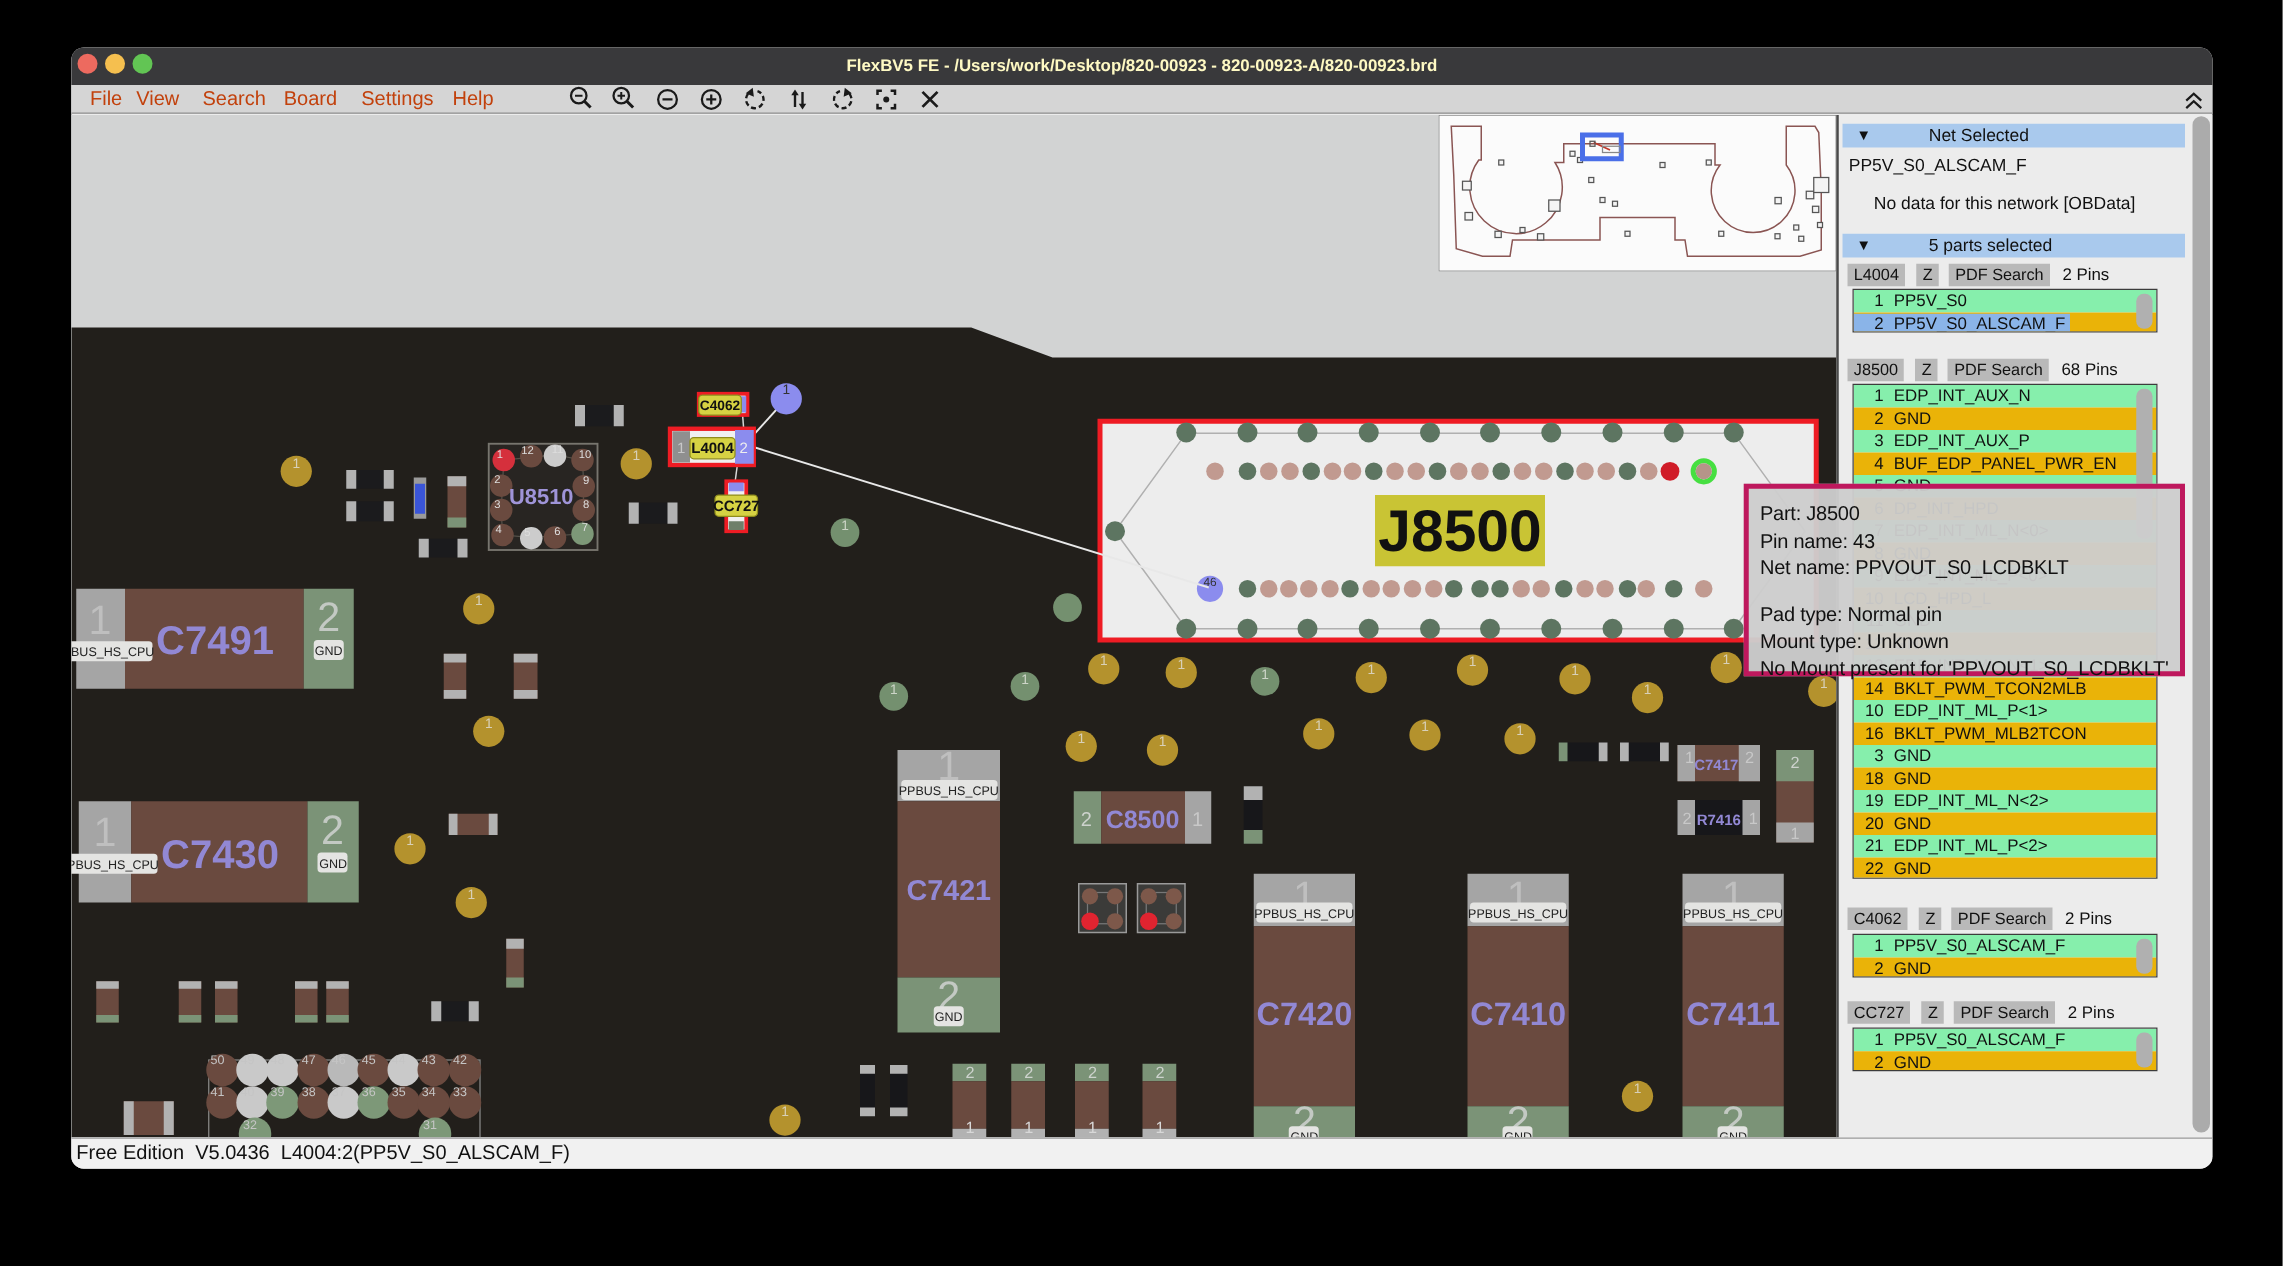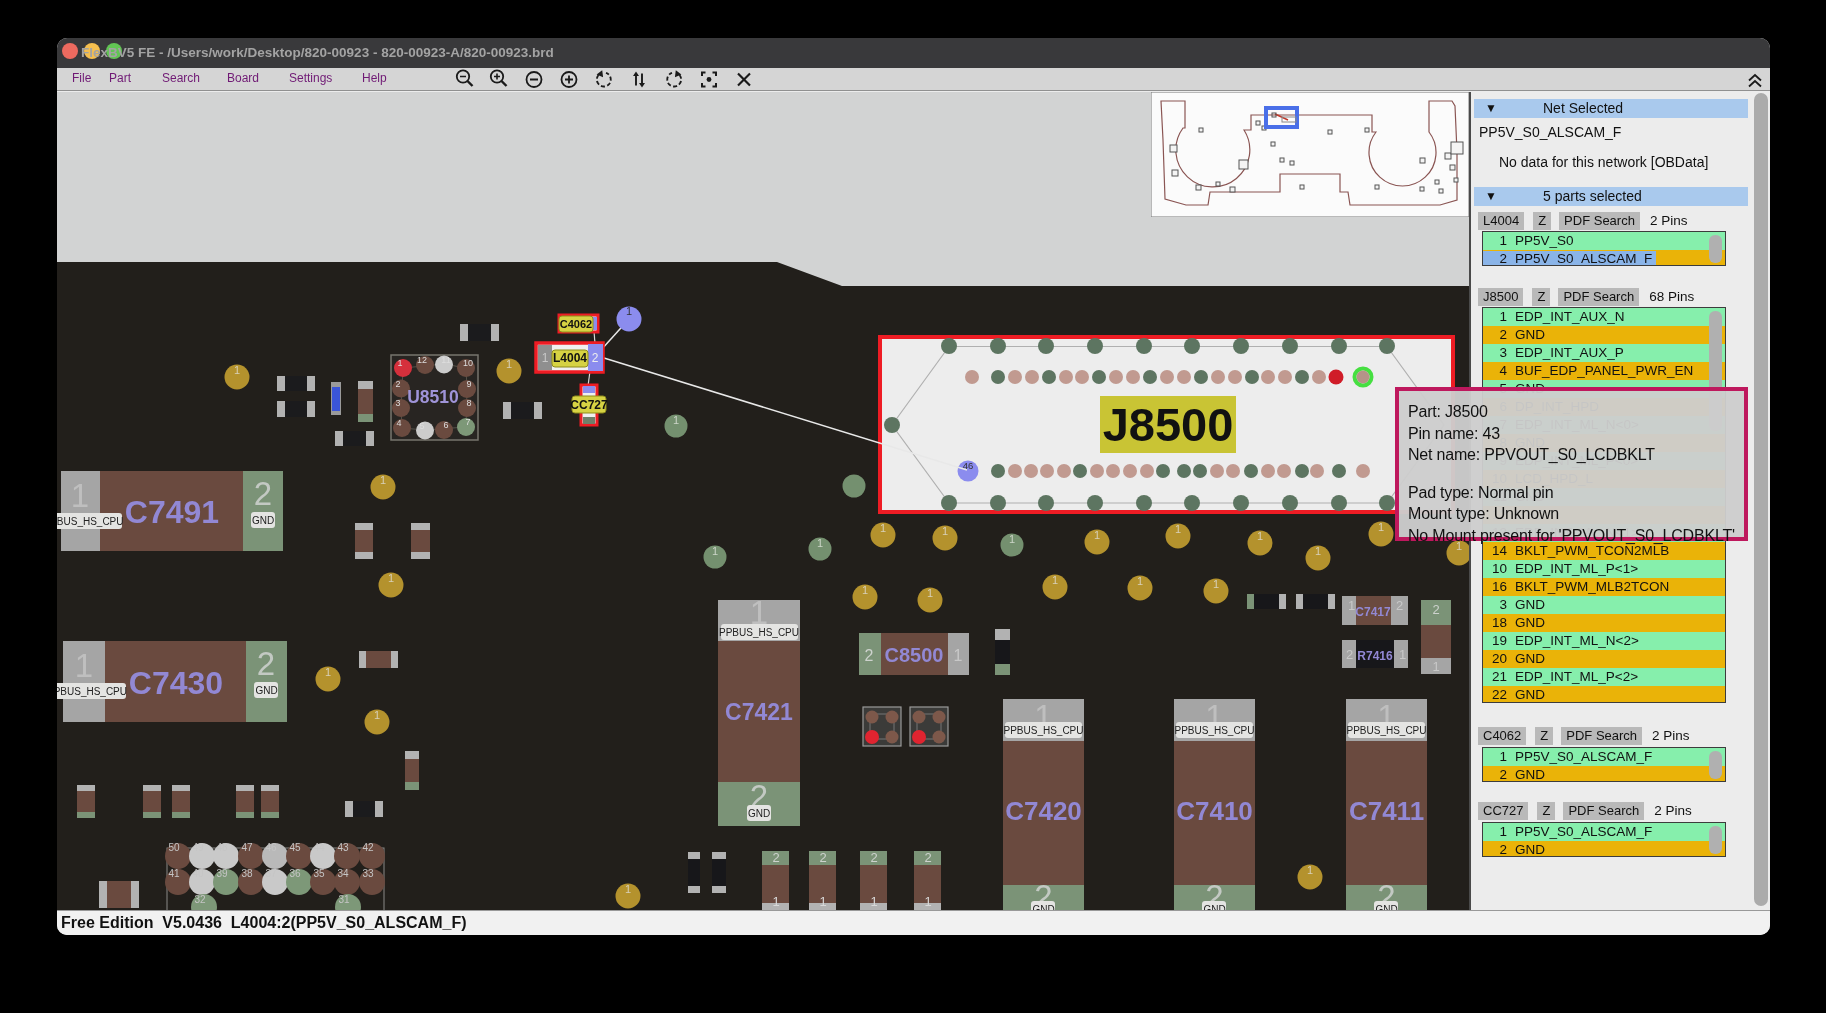--- a/index.html
+++ b/index.html
@@ -1,29 +1,29 @@
 <!DOCTYPE html>
 <html><head><meta charset="utf-8"><style>
 * { margin:0; padding:0; box-sizing:border-box; }
 body { width:1826px; height:1013px; background:#000; overflow:hidden;
   font-family:"Liberation Sans", sans-serif; color:#111; }
 #win { position:absolute; left:57px; top:38px; width:1713px; height:897px;
   border-radius:10px; overflow:hidden; background:#ececec; }
 #titlebar { position:absolute; left:0; top:0; width:100%; height:30px; background:#39393b; }
 #titlebar .tl { position:absolute; top:5px; width:16px; height:16px; border-radius:50%; }
-#title { position:absolute; top:7px; width:100%; text-align:left; color:#a3a3a3;
-  font-size:13.5px; font-weight:bold;padding-left:24px; }
+#title { position:absolute; top:7px; width:100%; text-align:center; color:#fef9c3;
+  font-size:13.5px; font-weight:bold; }
 #menubar { position:absolute; left:0; top:30px; width:100%; height:23px; background:#d5d5d5;
   border-bottom:1px solid #909090; }
-.mi { position:absolute; top:3px; font-size:12px; color:#701a75; }
+.mi { position:absolute; top:3px; font-size:16px; color:#c2410c; }
 #canvas { position:absolute; left:0; top:54px; width:1414px; height:818px; background:#d2d3d3; }
 #sidebar { position:absolute; left:1412px; top:54px; width:301px; height:818px;
   background:#ececec; border-left:2px solid #4a4a4a; }
 #statusbar { position:absolute; left:0; top:872px; width:100%; height:25px; background:#f1f1f1;
-  border-top:1px solid #999; font-size:16px;font-weight:bold; }
+  border-top:1px solid #999; font-size:16px; }
 #statusbar span { position:absolute; left:4px; top:3px; }
 .hdr { position:absolute; left:1417px; width:274px; height:19px; background:#a9c9ed;
   font-size:14px; }
 .tri { position:absolute; left:11px; top:2px; font-size:12px; }
 .htx { position:absolute; left:31px; top:1px;margin-left:38px; }
 .btn { display:inline-block; background:#b9b9b9; padding:1px 5px 2px 5px; font-size:13px; }
 .lst { position:absolute; background:#f7f7f7; border:1px solid #3c3c3c; overflow:hidden; }
 .row { height:18px; font-size:13.5px; background:#eab308; white-space:nowrap; padding:1px 0 0 7px; }
 .row.odd { background:#86efac; }
 .pn { display:inline-block; width:17px; text-align:right; margin-right:8px; }
@@ -38,21 +38,21 @@
 </style></head><body>
 <div id="win">
   <div id="titlebar">
     <div class="tl" style="left:5px; background:#ed6a5f"></div>
     <div class="tl" style="left:27px; background:#f5bf4f"></div>
     <div class="tl" style="left:49px; background:#62c554"></div>
     <div id="title">FlexBV5 FE - /Users/work/Desktop/820-00923 - 820-00923-A/820-00923.brd</div>
   </div>
   <div id="menubar">
     <span class="mi" style="left:15px">File</span>
-    <span class="mi" style="left:52px">Part</span>
+    <span class="mi" style="left:52px">View</span>
     <span class="mi" style="left:105px">Search</span>
     <span class="mi" style="left:170px">Board</span>
     <span class="mi" style="left:232px">Settings</span>
     <span class="mi" style="left:305px">Help</span>
     <svg width="1713" height="23" style="position:absolute;left:0;top:0" viewBox="0 -11.5 1713 23">
       <g transform="translate(408,0)">
           <circle cx="-2" cy="-3" r="6.2" fill="none" stroke="#1a1a1a" stroke-width="1.8"></circle>
           <line x1="2.5" y1="1.5" x2="7.5" y2="6.5" stroke="#1a1a1a" stroke-width="2.4"></line>
           <line x1="-5" y1="-3" x2="1" y2="-3" stroke="#1a1a1a" stroke-width="1.6"></line>
         </g>

